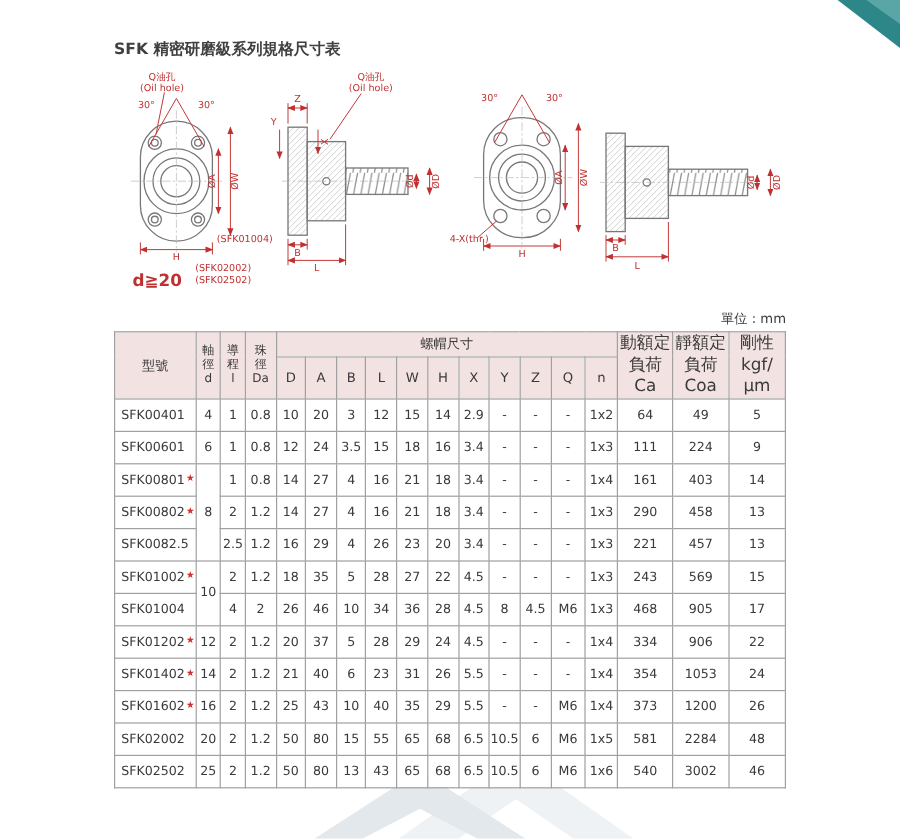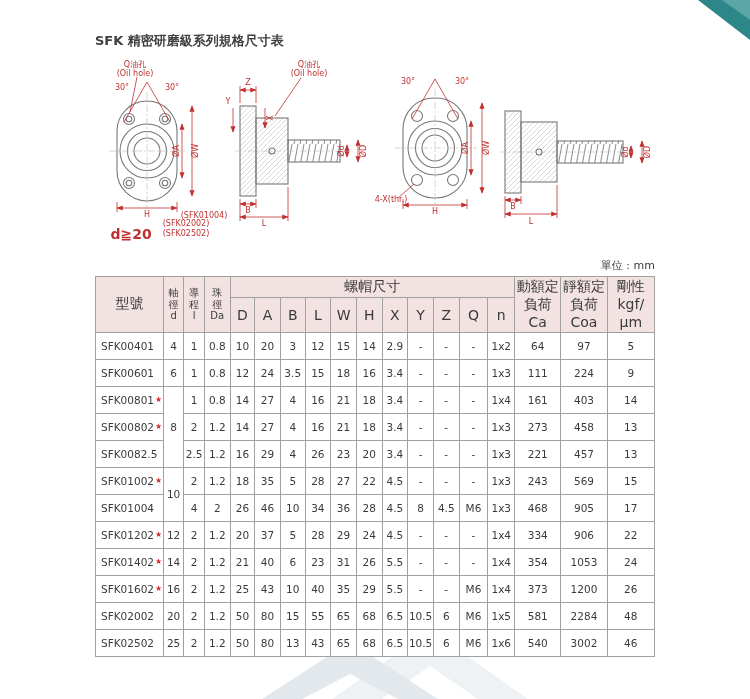--- a/index.html
+++ b/index.html
@@ -28,21 +28,21 @@
   .dim.big { font-size:14px; font-weight:bold; }
   .dim.sm { font-size:8px; }
   table.spec {
     position:absolute; left:95px; top:276px; width:560px; z-index:2;
     border-collapse:collapse; table-layout:fixed; font-size:10.5px;
   }
   .spec th, .spec td {
     border:1px solid #a0a0a0; text-align:center; vertical-align:middle;
     padding:0; overflow:hidden;
   }
-  .spec thead th { background:#f3e2e2; font-weight:normal; color:#3a3a3a; font-size:14px; }
+  .spec thead th { background:#f3e2e2; font-weight:normal; color:#3a3a3a; font-size:11px; }
   .spec thead tr:first-child { height:20px; }
   .spec thead tr:last-child { height:34px; }
   .spec th.stack { white-space:pre-line; font-size:10px; line-height:1.15; }
   .spec th.two { white-space:pre-line; font-size:14px; line-height:1.3; }
   .spec tbody tr { height:27px; }
   .spec tbody td { background:#ffffff; }
   .spec td.model { text-align:left; padding-left:5px; font-size:10.5px; white-space:nowrap;margin-top:24px; }
   .star { color:#d03030; font-size:8px; vertical-align:2px; margin-left:1px; }
   .corner-decoration { position:absolute; right:0; top:0; z-index:4; }
   .watermark { position:absolute; left:238px; top:630px; z-index:0; }
@@ -179,21 +179,21 @@
 
   <div style="position:absolute;left:0;top:0;width:560px;height:205px;">
       <span class="dim" style="left: 40px; top: 9px;">Q油孔</span>
       <span class="dim" style="left: 40px; top: 18px;">(Oil hole)</span>
       <span class="dim" style="left: 27px; top: 32px;">30°</span>
       <span class="dim" style="left: 77px; top: 32px;">30°</span>
       <span class="dim rot" style="left: 82px; top: 95px;">ØA</span>
       <span class="dim rot" style="left: 101px; top: 95px;">ØW</span>
       <span class="dim" style="left: 52px; top: 159px;">H</span>
       <span class="dim big" style="left: 36px; top: 178px;">d≧20</span>
-      <span class="dim sm" style="left: 91px; top: 160px; padding-left: 36px;">(SFK01004)</span>
+      <span class="dim sm" style="left: 91px; top: 144px; padding-left: 36px;">(SFK01004)</span>
       <span class="dim sm" style="left: 91px; top: 168px;">(SFK02002)</span>
       <span class="dim sm" style="left: 91px; top: 178px;">(SFK02502)</span>
       <span class="dim" style="left: 153px; top: 27px;">Z</span>
       <span class="dim" style="left: 133px; top: 46px;">Y</span>
       <span class="dim rot" style="left: 176px; top: 62px;">X</span>
       <span class="dim" style="left: 214px; top: 9px;">Q油孔</span>
       <span class="dim" style="left: 214px; top: 18px;">(Oil hole)</span>
       <span class="dim rot" style="left: 247px; top: 95px;">Ød</span>
       <span class="dim rot" style="left: 269px; top: 95px;">ØD</span>
       <span class="dim" style="left: 153px; top: 155px;">B</span>
@@ -277,21 +277,21 @@
         <td>3</td>
         <td>12</td>
         <td>15</td>
         <td>14</td>
         <td>2.9</td>
         <td>-</td>
         <td>-</td>
         <td>-</td>
         <td>1x2</td>
         <td>64</td>
-        <td>97</td>
+        <td>49</td>
         <td>5</td>
       </tr>
       <tr>
         <td class="model"><span>SFK00601</span></td>
         <td rowspan="1">6</td>
         <td>1</td>
         <td>0.8</td>
         <td>12</td>
         <td>24</td>
         <td>3.5</td>
@@ -335,21 +335,21 @@
         <td>27</td>
         <td>4</td>
         <td>16</td>
         <td>21</td>
         <td>18</td>
         <td>3.4</td>
         <td>-</td>
         <td>-</td>
         <td>-</td>
         <td>1x3</td>
-        <td>273</td>
+        <td>290</td>
         <td>458</td>
         <td>13</td>
       </tr>
       <tr>
         <td class="model"><span>SFK0082.5</span></td>
         <td>2.5</td>
         <td>1.2</td>
         <td>16</td>
         <td>29</td>
         <td>4</td>

